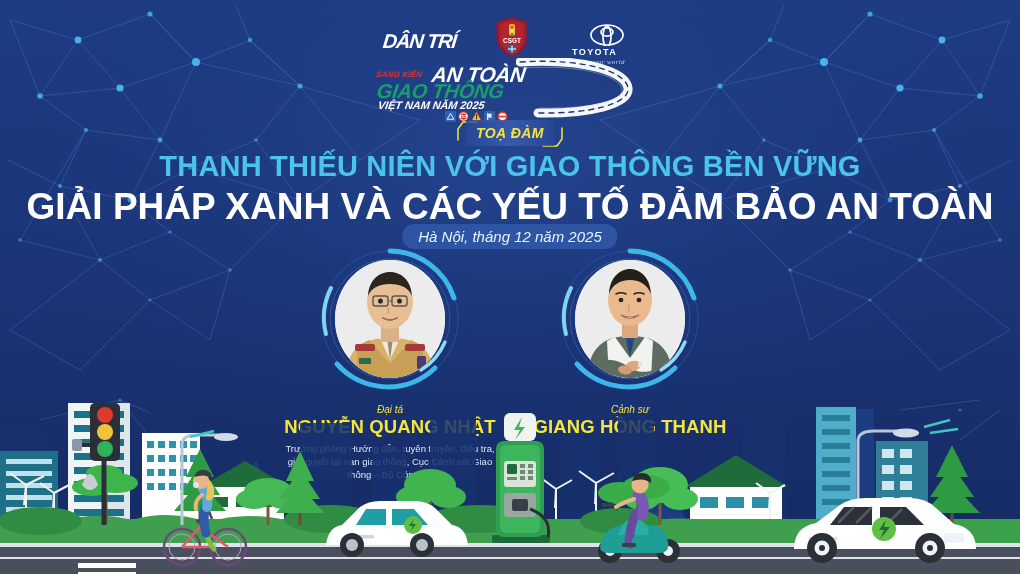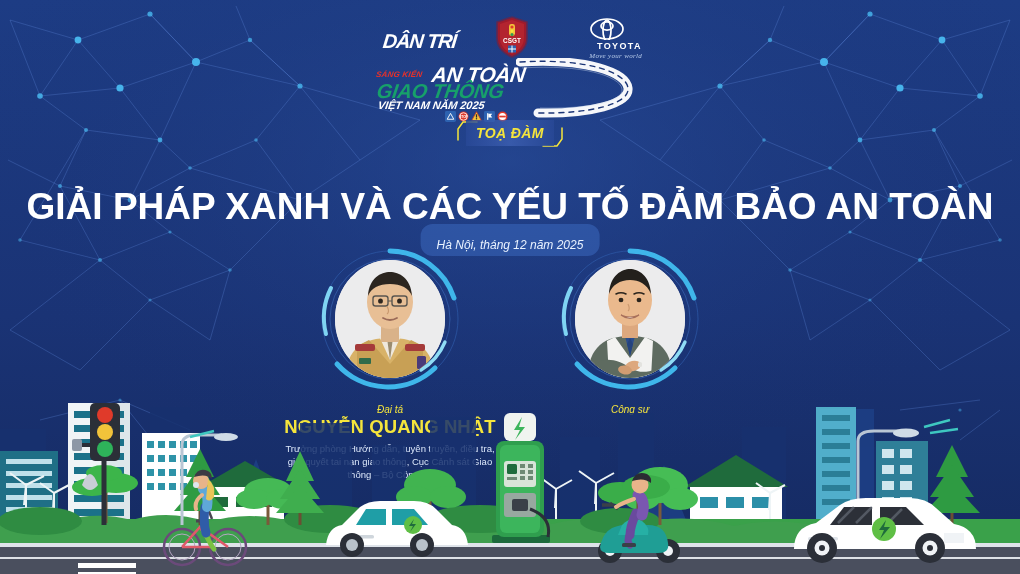--- a/index.html
+++ b/index.html
@@ -13,21 +13,21 @@
 
   
   .net { position:absolute; top:0; left:0; width:1020px; height:574px; }
 
   
   .logos { position:absolute; top:0; left:0; width:1020px; height:62px; }
   .dantri { position:absolute; left:383px; top:30px; color:#fff;
             font-size:20px; font-weight:bold; font-style:italic; letter-spacing:-1.2px;
             transform:skewX(-6deg); font-family:"Liberation Sans", sans-serif; }
   .csgt { position:absolute; left:495px; top:16px; width:34px; height:42px; }
-  .toyota { position:absolute; left:572px; top:18px; width:70px; text-align:right; }
+  .toyota { position:absolute; left:572px; top:24px; width:70px; text-align:left; }
   .toyota .tname { color:#fff; font-size:9px; font-weight:bold; letter-spacing:1.4px; margin-top:1px; }
   .toyota .tslogan { color:#b9cdeb; font-size:7px; font-style:italic; margin-top:1px;
                      font-family:"Liberation Serif", serif; letter-spacing:.3px; }
 
   
   .camp { position:absolute; left:370px; top:60px; width:280px; height:58px; }
   .camp .road { position:absolute; left:146px; top:-2px; }
   .camp .sangkien { position:absolute; left:6px; top:10px; color:#e8312a;
       font-size:8px; font-weight:bold; font-style:italic; letter-spacing:.2px; transform:skewX(-8deg); }
   .camp .l1 { position:absolute; left:62px; top:3px; color:#ffffff; font-size:21px; font-weight:bold;
@@ -46,22 +46,22 @@
             display:flex; align-items:center; justify-content:center; }
   .toadam span { color:#f5e53c; font-size:14px; font-weight:bold; font-style:italic; letter-spacing:.4px; }
 
   
   .t1 { position:absolute; left:0; top:150px; width:1020px; text-align:center;
         color:#4cc3ec; font-size:29px; font-weight:bold; letter-spacing:.2px;
         font-family:"Liberation Sans", sans-serif; }
   .t2 { position:absolute; left:0; top:186px; width:1020px; text-align:center;
         color:#ffffff; font-size:37px; font-weight:bold; letter-spacing:0px; }
   .datepill { position:absolute; left:50%; top:224px; transform:translateX(-50%);
-              padding:14px 16px 4px; border-radius:12px; background:rgba(58,104,190,.55);
-              color:#eaf3ff; font-size:12px; font-style:italic; white-space:nowrap; }
+              padding:4px 16px 4px; border-radius:12px; background:rgba(58,104,190,.55);
+              color:#eaf3ff; font-size:15px; font-style:italic; white-space:nowrap; }
 
   
   .spk { position:absolute; width:260px; text-align:center; }
   .spk.a { left:260px; top:246px; }
   .spk.b { left:500px; top:246px; }
   .ring { position:relative; width:146px; height:146px; margin:0 auto; }
   .photo { position:absolute; left:18px; top:14px; width:110px; height:118px;
            border-radius:55px/59px; overflow:hidden; background:#e9e9ea; }
   .role { margin-top:12px; color:#f5e53c; font-size:10px; font-style:italic; font-weight:normal; }
   .sname { margin-top:1px; color:#f5e53c; font-size:18.5px; font-weight:bold; letter-spacing:.1px; }
@@ -203,20 +203,21 @@
   <div class="toadam-wrap">
     <svg width="110" height="28" viewBox="0 0 110 28" style="position:absolute;left:0;top:0;">
       <path d="M22 2 L8 2 L3 9 L3 20" fill="none" stroke="#f5e53c" stroke-width="1.5" stroke-linecap="round"></path>
       <path d="M88 26 L102 26 L107 19 L107 8" fill="none" stroke="#f5e53c" stroke-width="1.5" stroke-linecap="round"></path>
     </svg>
     <div class="toadam">
       <span>TOẠ ĐÀM</span>
     </div>
   </div>
 
+  <div class="t1">THANH THIẾU NIÊN VỚI GIAO THÔNG BỀN VỮNG</div>
   <div class="t2">GIẢI PHÁP XANH VÀ CÁC YẾU TỐ ĐẢM BẢO AN TOÀN</div>
   <div class="datepill">Hà Nội, tháng 12 năm 2025</div>
 
   <div class="spk a">
     <div class="ring">
       <svg width="146" height="146" viewBox="0 0 146 146" style="position:absolute;left:0;top:0;">
         <circle cx="73" cy="73" r="68" fill="none" stroke="#2e5aa8" stroke-width="1" opacity=".7"></circle>
         <path d="M73 5 A68 68 0 0 1 137 52" fill="none" stroke="#3fb6ea" stroke-width="5" stroke-linecap="round"></path>
         <path d="M20 118 A68 68 0 0 0 118 122" fill="none" stroke="#3fb6ea" stroke-width="5" stroke-linecap="round"></path>
         <path d="M9 88 A66 66 0 0 1 14 42" fill="none" stroke="#7fd4f2" stroke-width="4" stroke-linecap="round"></path>
@@ -278,21 +279,22 @@
           <path d="M34 34 C35 15 47 9 55 9 C63 9 75 15 76 34 C72 24 64 20 55 20 C45 20 37 25 34 34 Z" fill="#23201c"></path>
           <ellipse cx="46" cy="40" rx="2.4" ry="2.2" fill="#2a241d"></ellipse>
           <ellipse cx="64" cy="40" rx="2.4" ry="2.2" fill="#2a241d"></ellipse>
           <path d="M41 34 q5 -2.5 10 0" stroke="#2a241d" stroke-width="1.6" fill="none" stroke-linecap="round"></path>
           <path d="M59 34 q5 -2.5 10 0" stroke="#2a241d" stroke-width="1.6" fill="none" stroke-linecap="round"></path>
           <path d="M46 55 q9 7 18 0 q-9 4 -18 0 Z" fill="#fff" stroke="#a8705a" stroke-width="1.2"></path>
           <path d="M53 44 q2.5 5 0 7" stroke="#cc9a70" stroke-width="1.2" fill="none"></path>
         </svg>
       </div>
     </div>
-    <div class="role">Công sư</div>
+    <div class="role">Cảnh sư</div>
+    <div class="sname">GIANG HỒNG THANH</div>
   </div>
 
   <svg class="scene" viewBox="0 0 1020 185" preserveAspectRatio="none">
 
     <g fill="#17316f" opacity=".85">
       <rect x="0" y="40" width="46" height="95"></rect>
         <rect x="150" y="18" width="40" height="120"></rect>
       <rect x="300" y="34" width="52" height="102"></rect>
         <rect x="372" y="56" width="34" height="80"></rect>
       <rect x="430" y="28" width="46" height="108"></rect>

